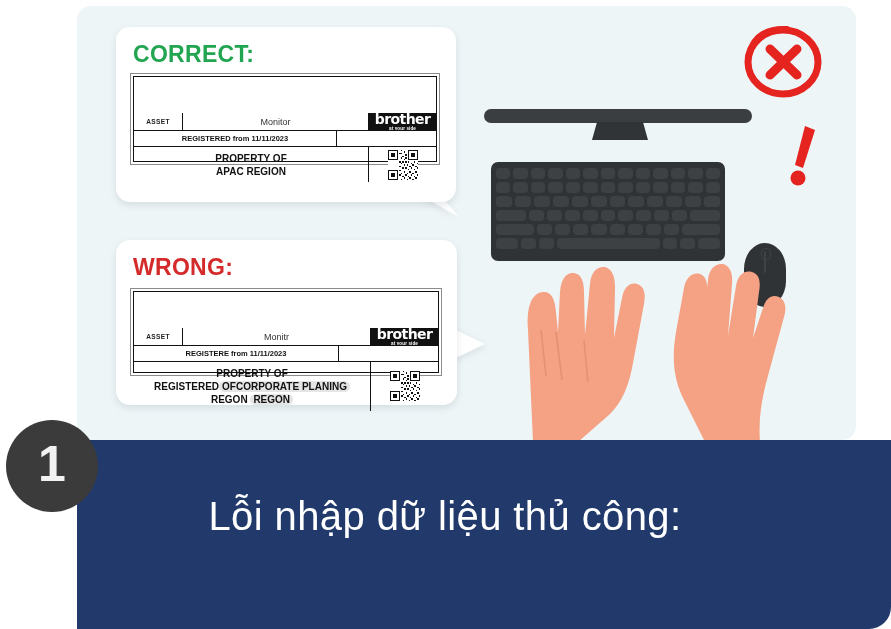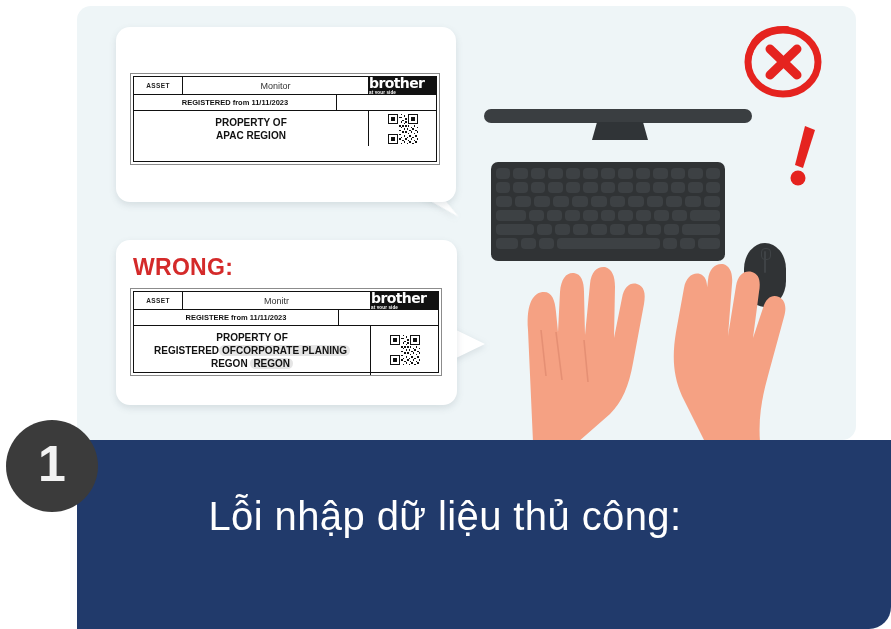--- a/index.html
+++ b/index.html
@@ -91,39 +91,39 @@
     position: absolute;
     background: #ffffff;
     border: 1px solid #8c8c8c;
     padding: 2px;
   }
   #label-correct { left: 14px; top: 46px; width: 310px; height: 92px; }
   #label-wrong   { left: 14px; top: 48px; width: 312px; height: 88px; }
 
   .label-inner { width: 100%; height: 100%; border: 1px solid #111; position: relative; background:#fff; }
 
-  .lbl-row { display: flex; width: 100%; }
+  .lbl-row { display: flex; width: 100%; margin-top: 36px; }
   .lbl-row-top { height: 17px; }
 
   .cell {
     border-right: 1px solid #111;
     display: flex; align-items: center; justify-content: center;
     font-size: 7px; font-weight: 700; color:#111;
     overflow: hidden;
   }
   .cell.last { border-right: none; }
   .cell-asset { width: 49px; font-size: 6.5px; letter-spacing: .4px; color:#222; }
   .cell-type  { flex: 1; font-weight: 400; font-size: 9px; color:#333; }
   .cell-brand { width: 67px; padding: 0; }
 
   .brandbox {
     width: 100%; height: 100%;
     background: #111; color: #fff;
     display: flex; flex-direction: column;
-    justify-content: center;
+    align-items: center; justify-content: center;
     line-height: 1;
   }
   .brandbox .bname {
     font-size: 14px; font-weight: 700; letter-spacing: -.6px;
     font-family: "DejaVu Sans", sans-serif;
   }
   .brandbox .btag { font-size: 4.6px; letter-spacing: .1px; margin-top: 1px; }
 
   .row-div { border-top: 1px solid #111; }
 
@@ -334,20 +334,21 @@
     </g>
   </svg>
 
   <svg id="excl-mark" viewBox="0 0 26 62">
     <path d="M15 2 L25 6 L13 44 L5 41 Z" fill="#e5231f"></path>
     <circle cx="8" cy="54" r="7.5" fill="#e5231f"></circle>
   </svg>
 
   <div class="tail" id="tail-correct2"></div>
   <div class="bubble" id="bubble-correct">
+    <div class="bubble-heading" id="heading-correct">CORRECT:</div>
 
     <div class="label-frame" id="label-correct">
       <div class="label-inner">
 
         <div class="lbl-row lbl-row-top">
           <div class="cell cell-asset">ASSET</div>
           <div class="cell cell-type">Monitor</div>
           <div class="cell cell-brand last">
             <div class="brandbox">
               <div class="bname">brother</div>

